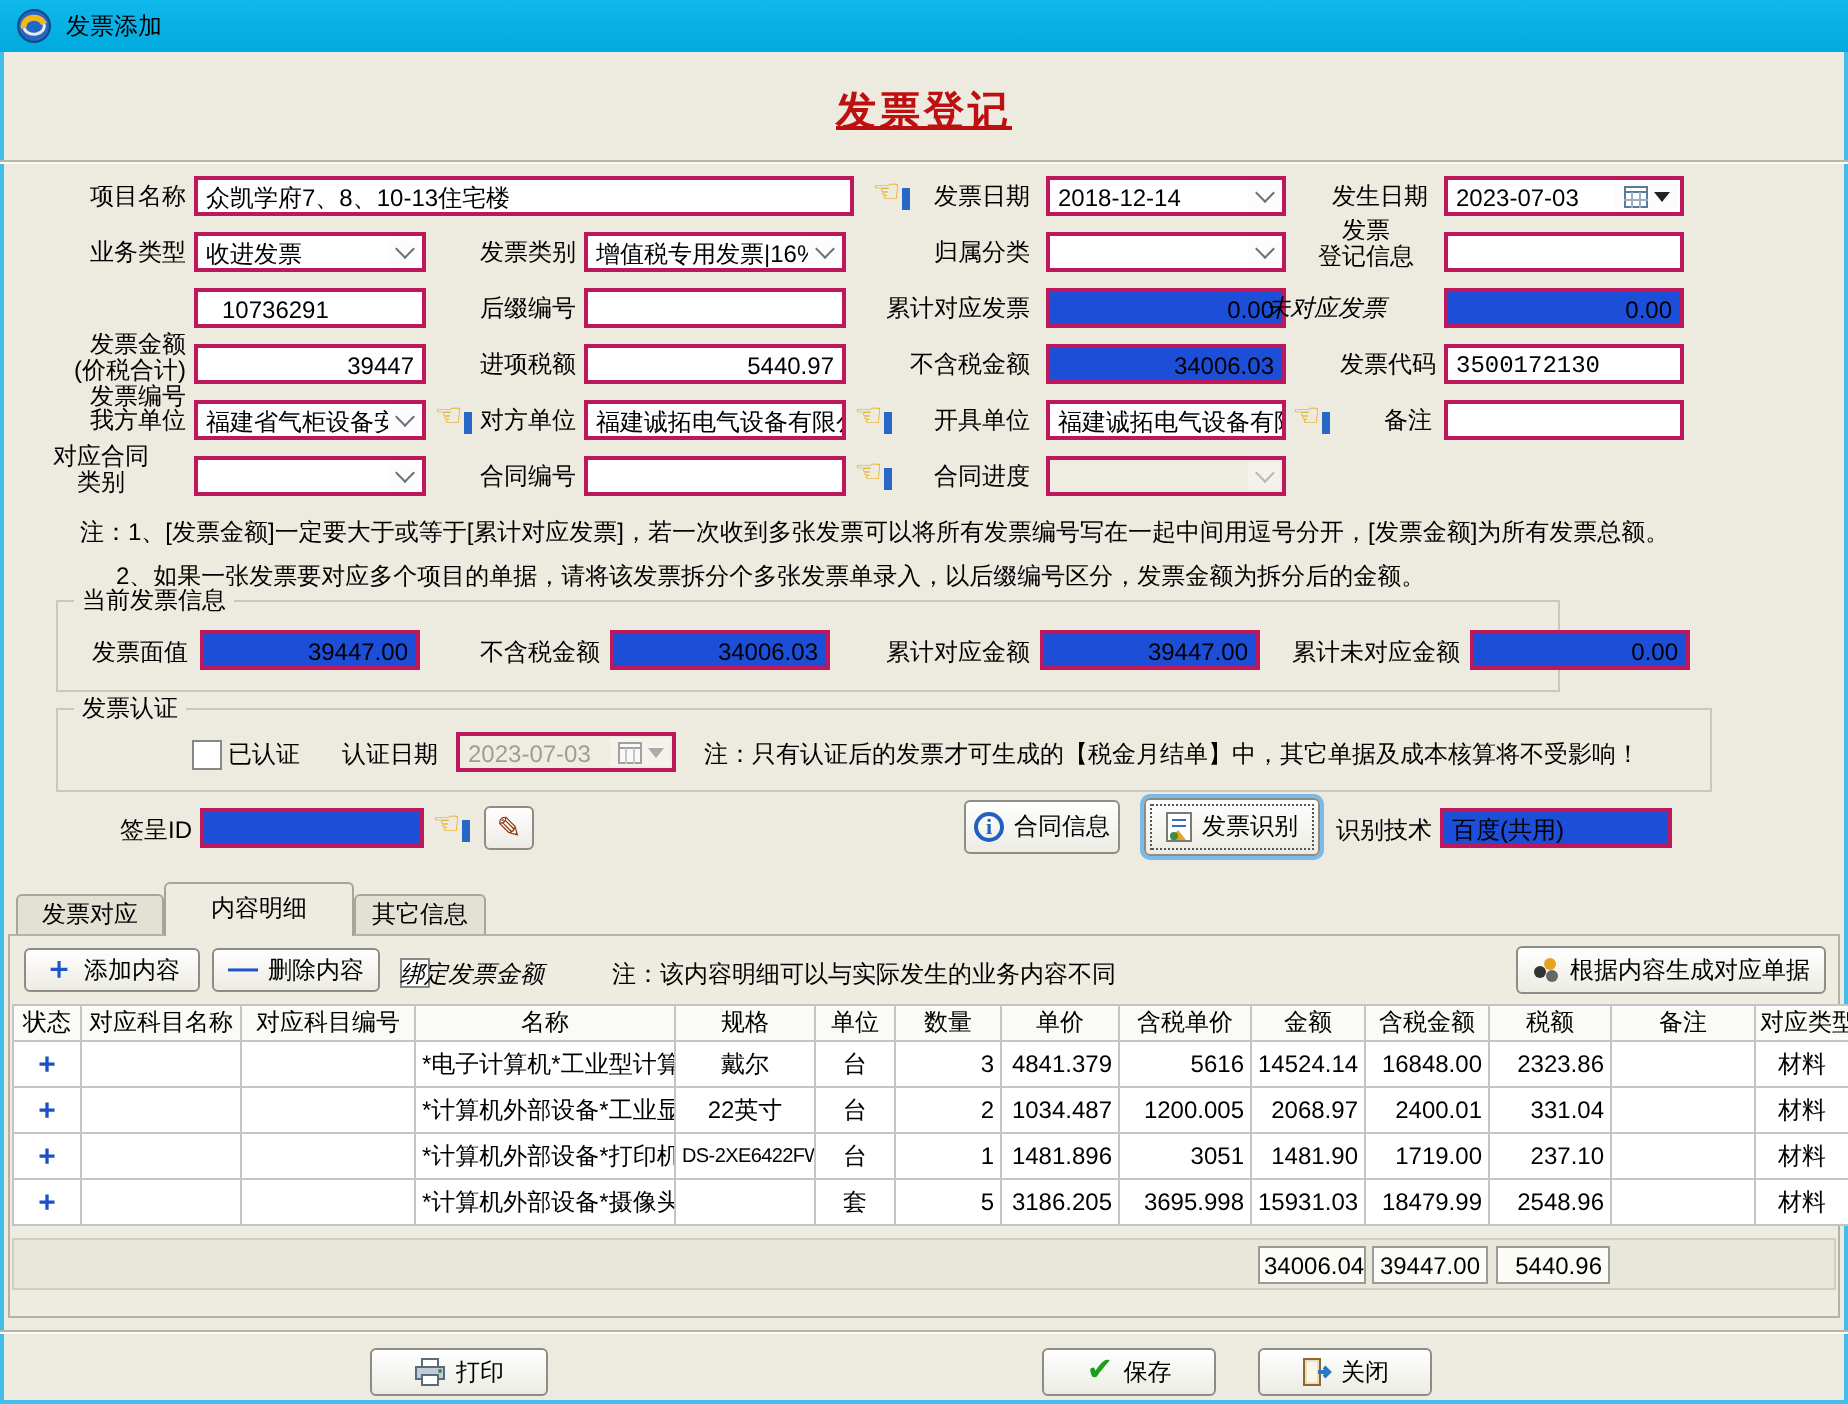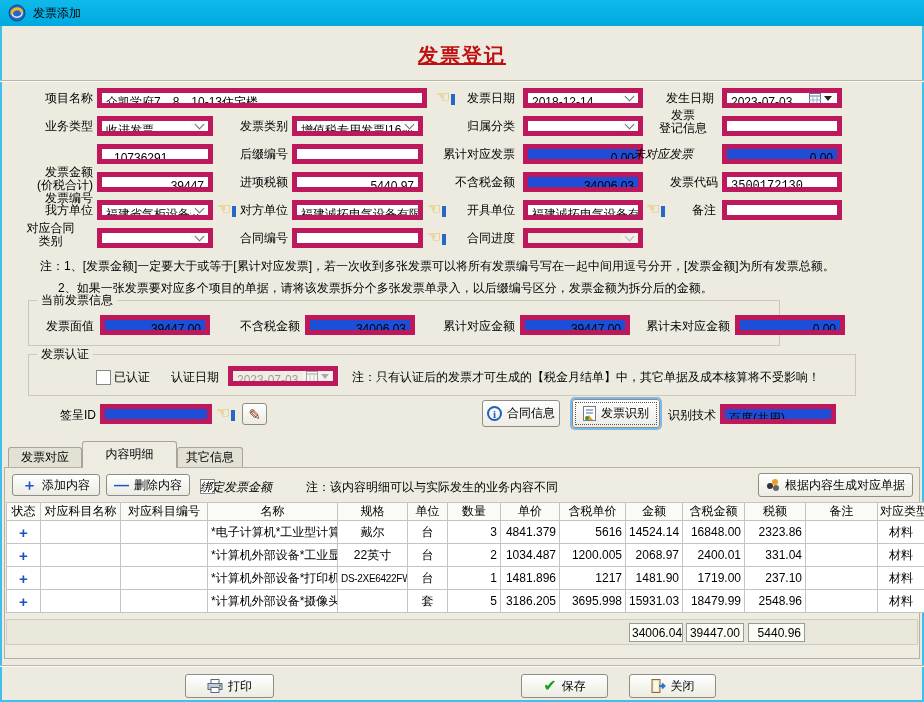--- a/index.html
+++ b/index.html
@@ -10,21 +10,21 @@
   #titlebar{left:0;top:0;width:924px;height:26px;background:linear-gradient(#0FB9EC,#00A9DE);display:flex;align-items:center;padding-left:8px;gap:7px;}
   #titlebar .ttl{font-size:12px;color:#000;}
   
   .page-title{left:0;top:42px;width:924px;text-align:center;font-size:20px;font-weight:bold;color:#BE1010;text-decoration:underline;letter-spacing:2px;}
   .groove{border-top:1px solid #B9B5A8;border-bottom:1px solid #FBFAF4;height:0;}
   
   .lbl{position:absolute;box-sizing:border-box;text-align:right;line-height:14px;white-space:nowrap;}
   .lbl2{white-space:pre-line;line-height:13px;}
   .ctr{text-align:center;}
   
-  .inp{position:absolute;box-sizing:border-box;height:20px;background:#fff;border:5px solid #be185d;padding:2px 4px 0 4px;line-height:15px;overflow:hidden;white-space:nowrap;}
+  .inp{position:absolute;box-sizing:border-box;height:20px;background:#fff;border:2px solid #be185d;padding:2px 4px 0 4px;line-height:15px;overflow:hidden;white-space:nowrap;}
   .yellow{background:#1d4ed8;}
   .num{text-align:right;}
   .dis{background:#EFEDE2;color:#9C9C9C;}
   .combo{padding-right:19px;}
   .arr{position:absolute;right:1px;top:1px;bottom:1px;width:16px;background:#FCFCFC;display:flex;align-items:center;justify-content:center;}
   .chev{width:6px;height:6px;border-right:1.5px solid #69727B;border-bottom:1.5px solid #69727B;transform:rotate(45deg);margin-top:-3px;}
   .chev.gray{border-color:#B8B8B8;}
   .dtri{width:0;height:0;border-left:4px solid transparent;border-right:4px solid transparent;border-top:5px solid #222;margin-left:3px;}
   
   .gbox{position:absolute;box-sizing:border-box;border:1px solid #CBC8BA;}
@@ -314,21 +314,21 @@
         </tr>
         <tr>
           <td class="c"><span class="rowplus">+</span></td>
           <td class="l"></td>
           <td class="l"></td>
           <td class="l">*计算机外部设备*打印机</td>
           <td class="c spec">DS-2XE6422FW</td>
           <td class="c">台</td>
           <td class="r">1</td>
           <td class="r">1481.896</td>
-          <td class="r">1217</td>
+          <td class="r">3051</td>
           <td class="r">1481.90</td>
           <td class="r">1719.00</td>
           <td class="r">237.10</td>
           <td class="l"></td>
           <td class="c">材料</td>
         </tr>
         <tr>
           <td class="c"><span class="rowplus">+</span></td>
           <td class="l"></td>
           <td class="l"></td>

